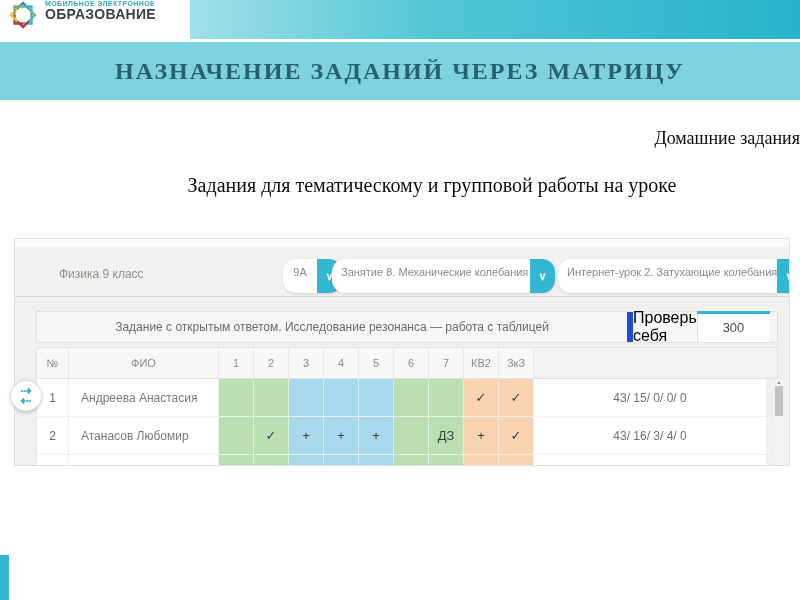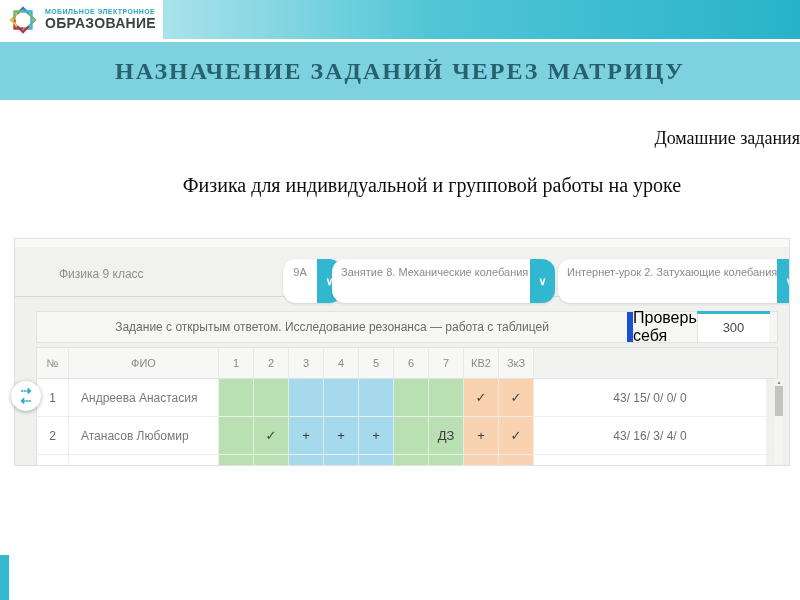--- a/index.html
+++ b/index.html
@@ -4,22 +4,22 @@
 <style>
   * { margin:0; padding:0; box-sizing:border-box; }
   html,body { width:800px; height:600px; }
   body {
     position:relative; overflow:hidden; background:#ffffff;
     font-family:"Liberation Sans", sans-serif;
   }
   
   .topbar { position:absolute; left:0; top:0; width:800px; height:39px;
     background:linear-gradient(90deg,#aee4ec 150px,#52c6d6 430px,#28b3ca 800px); }
-  .logo-box { position:absolute; left:0; top:0; width:163px; height:39px;
-    background:#fff; display:flex; align-items:center; padding-left:8px; z-index:2; }
+  .logo-box { position:absolute; left:0; top:0; width:190px; height:39px;
+    background:#fff; display:flex; padding-left:8px; z-index:2; }
   .logo-icon { width:30px; height:30px; margin-right:7px; }
   .logo-text { display:flex; flex-direction:column; line-height:1.05; }
   .logo-line1 { font-size:7px; font-weight:bold; color:#2aa9bf; letter-spacing:.4px; }
   .logo-line2 { font-size:14px; font-weight:bold; color:#3c4348; letter-spacing:.3px; }
   .sep-line { position:absolute; left:0; top:39px; width:800px; height:3px; background:#ffffff; z-index:1; }
   .title-band { position:absolute; left:0; top:42px; width:800px; height:58px;
     background:#7ed2e0; display:flex; align-items:center; justify-content:center; }
   .slide-title { font-family:"Liberation Serif", serif; font-weight:bold;
     font-size:24px; color:#27606e; letter-spacing:2px; }
   
@@ -27,21 +27,21 @@
     font-family:"Liberation Serif", serif; font-size:18px; color:#0d0d0d; }
   .sub2 { position:absolute; left:64px; right:0; top:174px; text-align:center;
     font-family:"Liberation Serif", serif; font-size:20px; color:#0d0d0d; }
   
   .shot { position:absolute; left:14px; top:238px; width:776px; height:228px;
     background:#f0f0ef; border:1px solid #e0e0de; overflow:hidden; }
   .shot-topstrip { position:absolute; left:0; top:0; right:0; height:8px; background:#fafaf9; }
   .toolbar { position:absolute; left:0; top:8px; right:0; height:50px;
     background:#f1f1ef; border-bottom:1px solid #d8d8d6; }
   .course-label { position:absolute; left:44px; top:20px; font-size:12px; color:#8f8f8d; }
-  .dd { position:absolute; top:12px; height:44px; display:flex;
+  .dd { position:absolute; top:12px; height:34px; display:flex;
     filter:drop-shadow(0 1px 1px rgba(0,0,0,.12)); }
   .dd-label { background:#fff; border-radius:13px 0 0 13px; padding:0 9px;
     line-height:26px; font-size:11px; color:#8a8a8a; white-space:nowrap; overflow:hidden; }
   .dd-btn { width:25px; background:#32b7d0; border-radius:0 13px 13px 0; color:#fff;
     display:flex; align-items:center; justify-content:center; font-size:11px; font-weight:bold; }
   .dd1 { left:268px; } .dd1 .dd-label { width:34px; text-align:center; padding:0; }
   .dd2 { left:317px; } .dd2 .dd-label { width:198px; }
   .dd3 { left:543px; } .dd3 .dd-label { width:219px; }
   
   .table { position:absolute; left:21px; top:72px; width:742px; }
@@ -124,21 +124,21 @@
     <span class="logo-line1">МОБИЛЬНОЕ ЭЛЕКТРОННОЕ</span>
     <span class="logo-line2">ОБРАЗОВАНИЕ</span>
   </div>
 </div>
 <div class="sep-line"></div>
 <div class="title-band">
   <span class="slide-title">НАЗНАЧЕНИЕ ЗАДАНИЙ ЧЕРЕЗ МАТРИЦУ</span>
 </div>
 
 <div class="sub1">Домашние задания</div>
-<div class="sub2">Физика для индивидуальной и групповой работы на уроке</div>
+<div class="sub2">Задания для тематическому и групповой работы на уроке</div>
 
 <div class="shot">
   <div class="shot-topstrip"></div>
   <div class="toolbar">
     <span class="course-label">Физика 9 класс</span>
     <div class="dd dd1">
       <span class="dd-label">9А</span>
       <span class="dd-btn">∨</span>
     </div>
     <div class="dd dd2">

